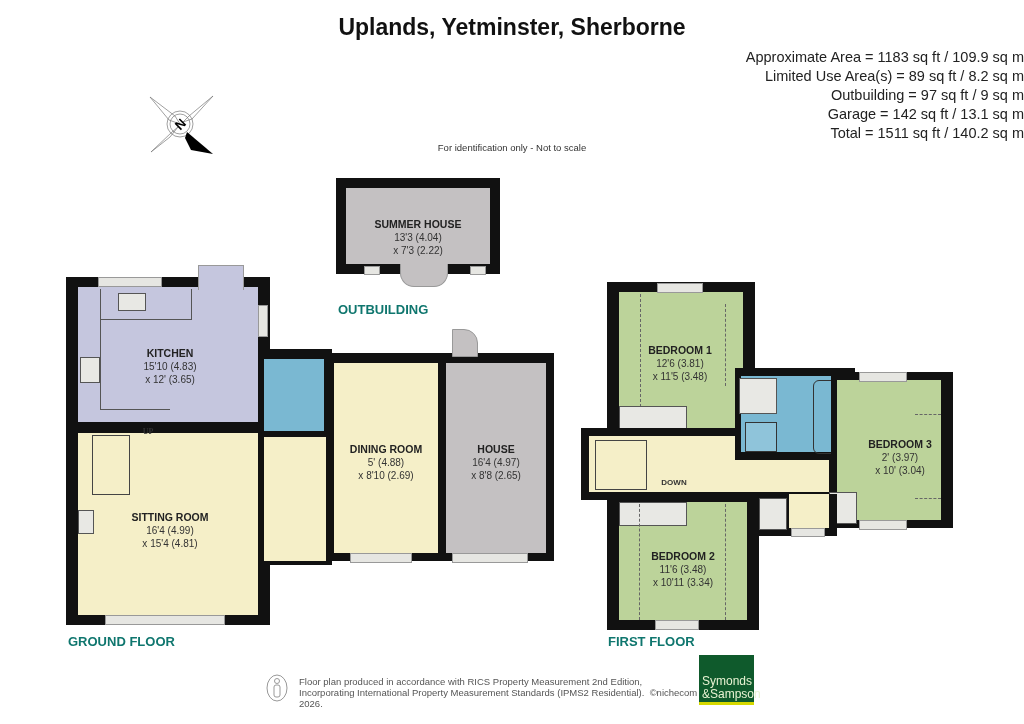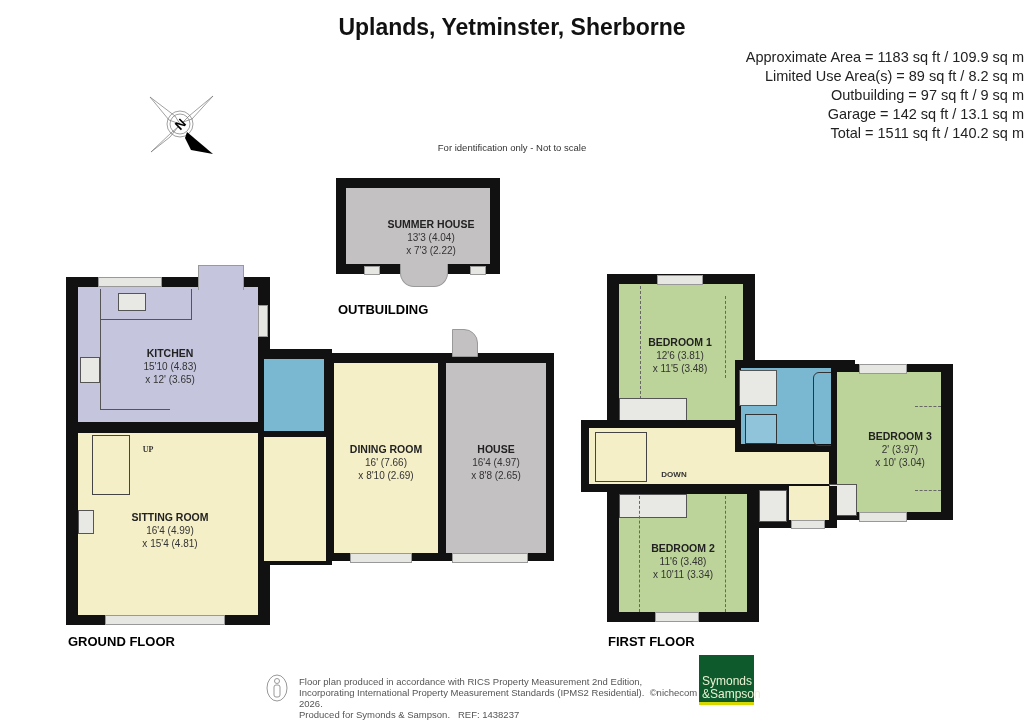--- a/index.html
+++ b/index.html
@@ -5,21 +5,21 @@
   html,body{margin:0;padding:0;background:#fff;}
   body{width:1024px;height:724px;position:relative;overflow:hidden;font-family:"Liberation Sans",sans-serif;color:#222;}
   .abs{position:absolute;}
   .title{left:0;width:1024px;top:14px;text-align:center;font-weight:bold;font-size:23px;color:#111;}
   .areas{left:0;width:1024px;top:48px;text-align:right;font-size:14.5px;line-height:19px;color:#222;}
   .note{left:0;width:1024px;top:142px;text-align:center;font-size:9.5px;color:#333;}
   .wall{background:#111;}
   .room{position:absolute;}
   .lbl{position:absolute;text-align:center;font-size:10px;line-height:13px;color:#333;}
   .lbl b{display:block;font-size:10.5px;color:#222;}
-  .floorname{font-weight:bold;font-size:13px;color:#000000;}
+  .floorname{font-weight:bold;font-size:13px;color:#0f766e;}
   .win{position:absolute;background:#e6e6e2;border:1px solid #999;}
   .dash{position:absolute;border-left:1px dashed #666;}
   .dashh{position:absolute;border-top:1px dashed #666;}
   .cup{position:absolute;background:#e8e8e4;border:1px solid #555;}
   .footer{font-size:9.5px;line-height:11px;color:#555;}
   .logo{background:#0f5a2c;color:#e8f2d2;font-size:12px;line-height:13px;padding:4px 3px;box-sizing:border-box;border-bottom:3px solid #d6d800;}
 </style>
 </head>
 <body>
 
@@ -62,40 +62,40 @@
   <div class="lbl" style="left:60px;top:82px;width:100px;text-align:center;">
     <b>KITCHEN</b>
     <span>15'10 (4.83)</span><br>
     <span>x 12' (3.65)</span>
   </div>
 
   <div class="wall room" style="left:6px;top:160px;width:204px;height:200px;"></div>
   <div class="room" style="left:18px;top:168px;width:180px;height:182px;background:#f5efc8;"></div>
   <div class="win" style="left:45px;top:350px;width:118px;height:8px;"></div>
   <div class="room" style="left:32px;top:170px;width:36px;height:58px;border:1px solid #444;"></div>
-  <div class="lbl" style="left:78px;top:178px;width:20px;font-size:8px;font-weight:bold;font-family:Liberation Serif, serif;">UP</div>
+  <div class="lbl" style="left:78px;top:160px;width:20px;font-size:8px;font-weight:bold;font-family:Liberation Serif, serif;">UP</div>
   <div class="cup" style="left:18px;top:245px;width:14px;height:22px;"></div>
   <div class="lbl" style="left:55px;top:246px;width:110px;">
     <b>SITTING ROOM</b>
     <span>16'4 (4.99)</span><br>
     <span>x 15'4 (4.81)</span>
   </div>
 
   <div class="wall room" style="left:198px;top:160px;width:74px;height:140px;"></div>
   <div class="room" style="left:204px;top:168px;width:62px;height:128px;background:#f5efc8;"></div>
 
   <div class="wall room" style="left:198px;top:84px;width:74px;height:88px;"></div>
   <div class="room" style="left:204px;top:94px;width:60px;height:72px;background:#7ab8d2;"></div>
 
   <div class="wall room" style="left:266px;top:88px;width:120px;height:208px;"></div>
   <div class="room" style="left:274px;top:98px;width:104px;height:190px;background:#f5efc8;"></div>
   <div class="win" style="left:290px;top:288px;width:60px;height:8px;"></div>
   <div class="lbl" style="left:276px;top:178px;width:100px;">
     <b>DINING ROOM</b>
-    <span>16' (7.66)</span><br>
+    <span>5' (4.88)</span><br>
     <span>x 8'10 (2.69)</span>
   </div>
 
   <div class="wall room" style="left:378px;top:88px;width:116px;height:208px;"></div>
   <div class="room" style="left:386px;top:98px;width:100px;height:190px;background:#c4c1c2;"></div>
   <div class="room" style="left:392px;top:64px;width:24px;height:26px;background:#c4c1c2;border:1px solid #999;border-radius:0 14px 0 0;"></div>
   <div class="win" style="left:392px;top:288px;width:74px;height:8px;"></div>
   <div class="lbl" style="left:386px;top:178px;width:100px;">
     <b>HOUSE</b>
     <span>16'4 (4.97)</span><br>
@@ -103,29 +103,29 @@
   </div>
 </div>
 <div class="abs floorname" style="left:68px;top:634px;">GROUND FLOOR</div>
 
 <div class="abs" style="left:336px;top:178px;width:170px;height:122px;">
   <div class="wall room" style="left:0;top:0;width:164px;height:96px;"></div>
   <div class="room" style="left:10px;top:10px;width:144px;height:76px;background:#c4c1c2;"></div>
   <div class="win" style="left:28px;top:88px;width:14px;height:7px;"></div>
   <div class="win" style="left:134px;top:88px;width:14px;height:7px;"></div>
   <div class="room" style="left:64px;top:86px;width:46px;height:22px;background:#c4c1c2;border:1px solid #999;border-top:none;border-radius:0 0 14px 14px;"></div>
-  <div class="lbl" style="left:43px;top:40px;width:104px;">
+  <div class="lbl" style="left:30px;top:40px;width:104px;">
     <b>SUMMER HOUSE</b>
     <span>13'3 (4.04)</span><br>
     <span>x 7'3 (2.22)</span>
   </div>
 </div>
 <div class="abs floorname" style="left:338px;top:302px;">OUTBUILDING</div>
 
-<div class="abs" style="left:575px;top:272px;width:380px;height:350px;">
+<div class="abs" style="left:575px;top:280px;width:380px;height:350px;">
 
   <div class="wall room" style="left:32px;top:2px;width:148px;height:158px;"></div>
   <div class="room" style="left:44px;top:12px;width:124px;height:140px;background:#bcd39a;"></div>
   <div class="win" style="left:82px;top:3px;width:44px;height:8px;"></div>
   <div class="dash" style="left:65px;top:14px;height:138px;"></div>
   <div class="dash" style="left:150px;top:24px;height:82px;"></div>
   <div class="cup" style="left:44px;top:126px;width:66px;height:22px;"></div>
   <div class="lbl" style="left:60px;top:64px;width:90px;">
     <b>BEDROOM 1</b>
     <span>12'6 (3.81)</span><br>
@@ -178,18 +178,17 @@
 <div class="abs" style="left:266px;top:674px;width:22px;height:28px;">
   <svg width="22" height="28" viewBox="0 0 22 28">
       <ellipse cx="11" cy="14" rx="10" ry="13" fill="none" stroke="#999" stroke-width="1"></ellipse>
       <circle cx="11" cy="7" r="2.5" fill="none" stroke="#999"></circle>
       <rect x="8" y="11" width="6" height="12" rx="2" fill="none" stroke="#999"></rect>
     </svg>
 </div>
 <div class="abs footer" style="left:299px;top:676px;width:400px;">
   <div>Floor plan produced in accordance with RICS Property Measurement 2nd Edition,</div>
   <div><span>Incorporating International Property Measurement Standards (IPMS2 Residential).</span>&nbsp;&nbsp;<span>©nichecom 2026.</span></div>
-  <div><span>Produced for Symonds &amp; Sampson.</span>&nbsp;&nbsp;&nbsp;<span>REF:  1438237</span></div>
 </div>
 <div class="abs logo" style="left:699px;top:655px;width:55px;height:50px;padding-top:20px;">
   <div>Symonds</div>
   <div>&amp;Sampson</div>
 </div>
 
 </body></html>

